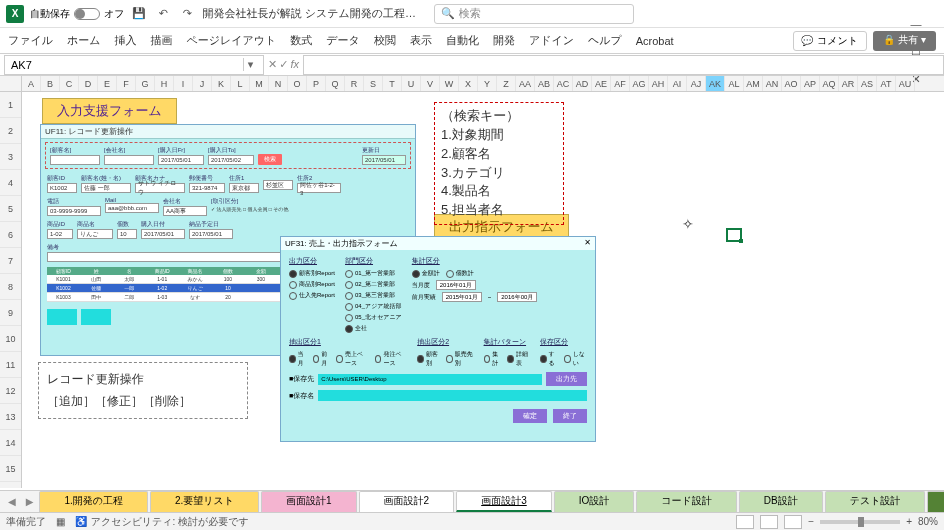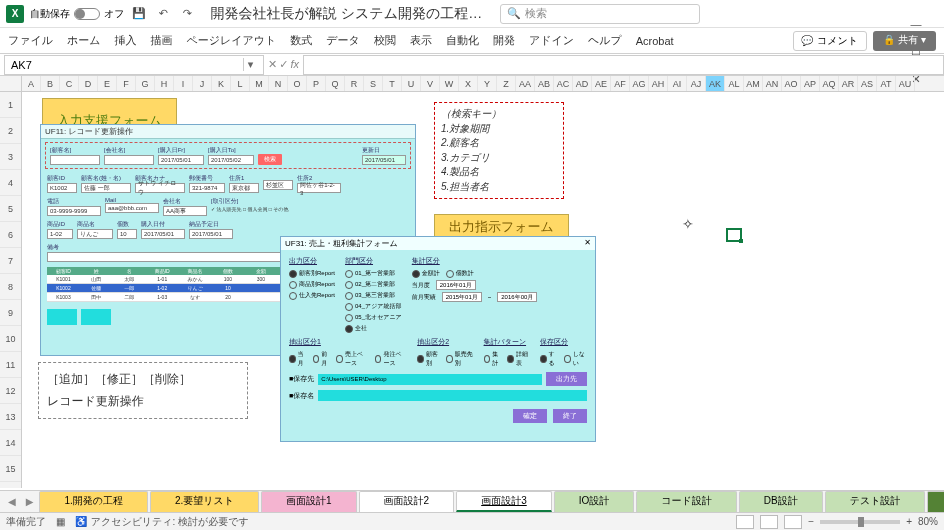--- a/index.html
+++ b/index.html
@@ -6,21 +6,21 @@
 body { width: 944px; height: 530px; background: #fff; overflow: hidden; font-size: 11px; }
 
 
 .titlebar { height: 28px; background: #fff; display: flex; align-items: center; padding: 0 6px; gap: 6px; border-bottom: 1px solid #e0e0e0; }
 .titlebar .xl-icon { width: 18px; height: 18px; background: #107c41; color: #fff; font-weight: bold; display: flex; align-items: center; justify-content: center; font-size: 10px; border-radius: 2px; }
 .autosave { display: flex; align-items: center; gap: 4px; font-size: 10px; }
 .toggle { width: 26px; height: 12px; border: 1px solid #888; border-radius: 6px; position: relative; background: #fff; }
 .toggle::after { content: ""; position: absolute; width: 10px; height: 10px; background: #888; border-radius: 50%; top: 0; left: 0; }
 .qat { display: flex; gap: 6px; align-items: center; }
 .qat-btn { width: 18px; height: 18px; display: flex; align-items: center; justify-content: center; color: #555; }
-.title-text { flex: 0 1 auto; font-size: 14px; color: #333; margin-left: 8px; white-space: nowrap; overflow: hidden; }
+.title-text { flex: 0 1 auto; font-size: 11px; color: #333; margin-left: 0; white-space: nowrap; overflow: hidden; }
 .search-box { margin-left: 12px; width: 200px; height: 20px; border: 1px solid #ccc; border-radius: 3px; display: flex; align-items: center; padding: 0 6px; color: #888; gap: 4px; }
 .title-right { margin-left: auto; display: flex; align-items: center; gap: 8px; flex-direction: column; }
 .avatar { width: 20px; height: 20px; background: #0f6cbd; color: #fff; border-radius: 50%; display: flex; align-items: center; justify-content: center; font-size: 10px; }
 .win-btn { width: 28px; height: 20px; display: flex; align-items: center; justify-content: center; color: #555; }
 
 
 .ribbon { height: 26px; display: flex; align-items: center; padding: 0 8px; gap: 14px; border-bottom: 1px solid #d0d0d0; font-size: 11px; }
 .ribbon-tab { color: #333; cursor: pointer; }
 .ribbon-right { margin-left: auto; display: flex; gap: 6px; }
 .comment-btn { border: 1px solid #ccc; padding: 2px 8px; border-radius: 3px; font-size: 10px; }
@@ -39,24 +39,24 @@
 .colcell { width: 19px; text-align: center; border-right: 1px solid #e5e5e5; line-height: 16px; }
 .colcell.sel { background: #7dd3fc; text-align: center; }
 
 
 .gridwrap { position: relative; height: 396px; display: flex; }
 .rowhdrs { width: 22px; background: #f3f3f3; border-right: 1px solid #ccc; }
 .rowcell { height: 26px; text-align: center; font-size: 9px; color: #555; border-bottom: 1px solid #e5e5e5; line-height: 26px; }
 .grid { flex: 1; position: relative; background: #fff; }
 
 
-.banner1 { position: absolute; left: 20px; top: 6px; background: #ffd966; border: 1px solid #bfa84a; padding: 13px 14px; font-size: 13px; color: #4d7c0f; }
+.banner1 { position: absolute; left: 20px; top: 6px; background: #ffd966; border: 1px solid #bfa84a; padding: 3px 14px; font-size: 13px; color: #4c1d95; }
 .banner2 { position: absolute; left: 412px; top: 122px; background: #ffd966; border: 1px solid #bfa84a; padding: 3px 14px; font-size: 13px; color: #7a5c00; }
 
-.keys-box { position: absolute; left: 412px; top: 10px; width: 130px; border: 1px dashed #c00; padding: 4px 6px; font-size: 10px; line-height: 1.45; color: #333; font-style: italic; }
+.keys-box { position: absolute; left: 412px; top: 10px; width: 130px; border: 1px dashed #c00; padding: 4px 6px; font-size: 13px; line-height: 1.45; color: #333; }
 .keys-box .kh { color: #333; }
 
 .record-box { position: absolute; left: 16px; top: 270px; width: 210px; border: 1px dashed #888; padding: 6px 8px; font-size: 12px; line-height: 1.8; color: #333; }
 
 .cursor-plus { position: absolute; left: 660px; top: 124px; font-size: 14px; color: #333; }
 .sel-cell { position: absolute; left: 704px; top: 136px; width: 16px; height: 14px; border: 2px solid #107c41; }
 .sel-cell::after { content:""; position:absolute; right:-3px; bottom:-3px; width:4px; height:4px; background:#107c41; }
 
 
 .form1 { position: absolute; left: 18px; top: 32px; width: 376px; height: 232px; background: #b8f0f0; border: 1px solid #7ac; font-size: 7px; color: #333; }
@@ -257,22 +257,22 @@
     <div class="keys-box">
       <div class="kh">（検索キー）</div>
       <div>1.対象期間</div>
       <div>2.顧客名</div>
       <div>3.カテゴリ</div>
       <div>4.製品名</div>
       <div>5.担当者名</div>
     </div>
 
     <div class="record-box">
+      <div>レコード更新操作</div>
       <div>［追加］［修正］［削除］</div>
-      <div>レコード更新操作</div>
     </div>
 
     <div class="cursor-plus">✧</div>
     <div class="sel-cell"></div>
 
     <div class="form1">
       <div class="ftitle">UF11: レコード更新操作</div>
       <div class="dashed">
         <div class="fld">
             <div class="lbl">[顧客名]</div>
@@ -433,21 +433,21 @@
         <span class="btn-cy">　　</span>
         <span style="flex:1"></span>
         <span class="btn-gr">クリア</span>
         <span class="btn-gr">追加</span>
         <span class="btn-gr">修正</span>
       </div>
     </div>
 
     <div class="form2">
       <div class="ftitle">
-          <span>UF31: 売上・粗利集計フォーム</span>
+          <span>UF31: 売上・出力指示フォーム</span>
           <span class="x">✕</span>
         </div>
       <div class="body">
         <div class="grp">
           <div class="col">
             <div class="gh">出力区分</div>
             <span class="radio on">
                 <span>顧客別Report</span>
               </span>
             <span class="radio">

